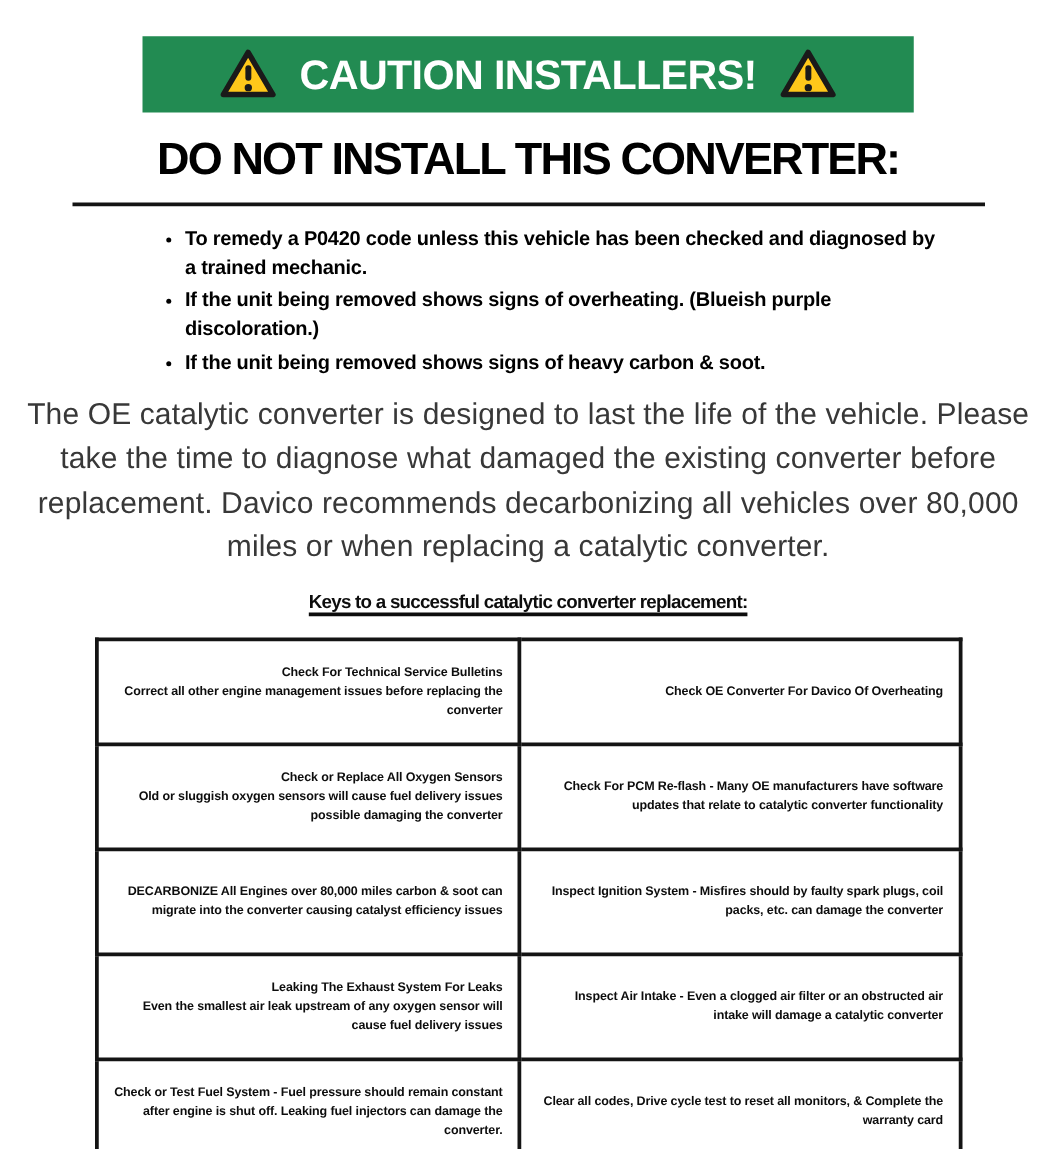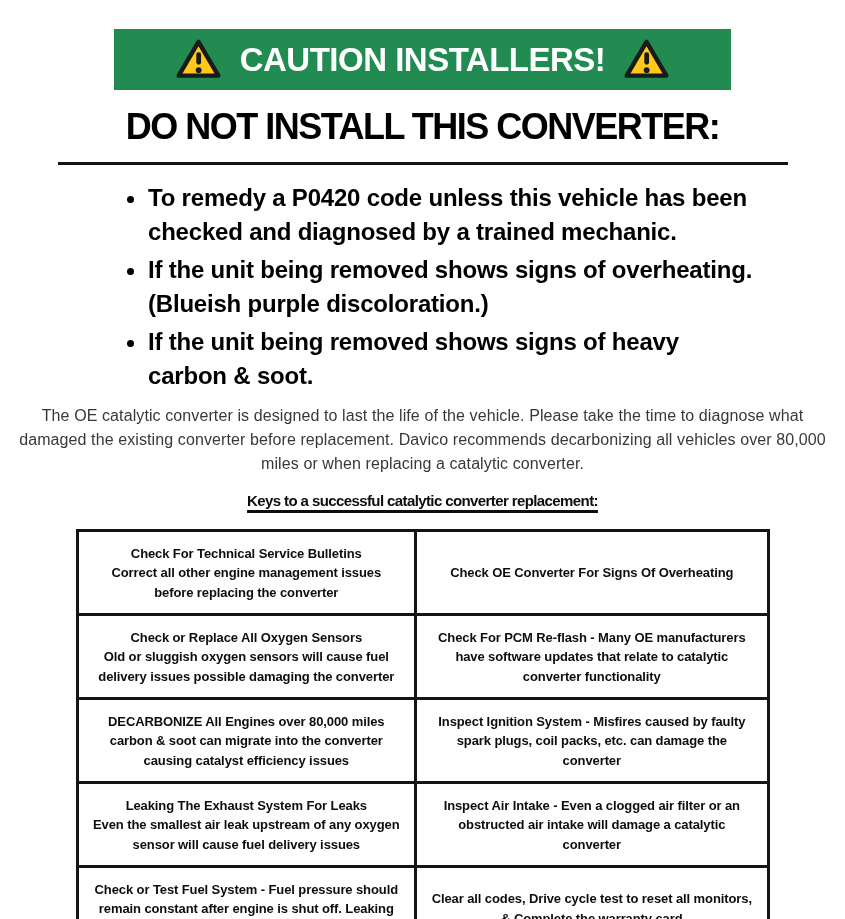--- a/index.html
+++ b/index.html
@@ -41,32 +41,32 @@
     margin:14px auto 0;
   }
   
   .warning-list {
     width:612px;
     margin:16px 0 0 122px;
     padding:0 0 0 26px;
     list-style:disc outside;
   }
   .warning-list li {
-    font-size:24px; font-weight:bold;
+    font-size:16px; font-weight:bold;
     line-height:1.42;
     color:#000000;
     letter-spacing:-0.2px;
     margin-bottom:4px;
   }
   
   .intro {
     width:822px;
     margin:11px auto 0;
     text-align:center;
-    font-size:16px;
+    font-size:24px;
     line-height:1.48;
     color:#383838;
     letter-spacing:0.1px;
   }
   
   .keys-heading {
     margin-top:17px;
     text-align:center;
     font-size:15px; font-weight:bold;
     color:#0d0d0d;
@@ -78,22 +78,22 @@
   
   table.checklist {
     width:694px;
     margin:20px auto 0;
     border-collapse:collapse;
     table-layout:fixed;
   }
   table.checklist td {
     border:3px solid #141414;
     height:73px;
-    text-align:center; vertical-align:middle;
-    font-size:13px; font-weight:bold;
+    text-align:right; vertical-align:middle;
+    font-size:10px; font-weight:bold;
     color:#0d0d0d;
     line-height:1.5;
     letter-spacing:-0.1px;
     padding:4px 12px;
     white-space:pre-line;
   }
   td.cell-lg {
     font-size:14.5px;
     letter-spacing:-0.4px;
     padding:4px 8px;
@@ -136,30 +136,30 @@
 
   <table class="checklist">
     <colgroup>
         <col class="col-left">
         <col class="col-right">
       </colgroup>
     <tbody>
       <tr>
         <td>Check For Technical Service Bulletins
 Correct all other engine management issues before replacing the converter</td>
-        <td class="cell-lg">Check OE Converter For Signs Of Overheating</td>
+        <td class="cell-lg">Check OE Converter For Davico Of Overheating</td>
       </tr>
       <tr>
         <td>Check or Replace All Oxygen Sensors
 Old or sluggish oxygen sensors will cause fuel delivery issues possible damaging the converter</td>
         <td>Check For PCM Re-flash - Many OE manufacturers have software updates that relate to catalytic converter functionality</td>
       </tr>
       <tr>
         <td>DECARBONIZE All Engines over 80,000 miles carbon &amp; soot can migrate into the converter causing catalyst efficiency issues</td>
-        <td>Inspect Ignition System - Misfires caused by faulty spark plugs, coil packs, etc. can damage the converter</td>
+        <td>Inspect Ignition System - Misfires should by faulty spark plugs, coil packs, etc. can damage the converter</td>
       </tr>
       <tr>
         <td>Leaking The Exhaust System For Leaks
 Even the smallest air leak upstream of any oxygen sensor will cause fuel delivery issues</td>
         <td>Inspect Air Intake - Even a clogged air filter or an obstructed air intake will damage a catalytic converter</td>
       </tr>
       <tr>
         <td>Check or Test Fuel System - Fuel pressure should remain constant after engine is shut off.  Leaking fuel injectors can damage the converter.</td>
         <td>Clear all codes,  Drive cycle test to reset all monitors, &amp; Complete the warranty card</td>
       </tr>

